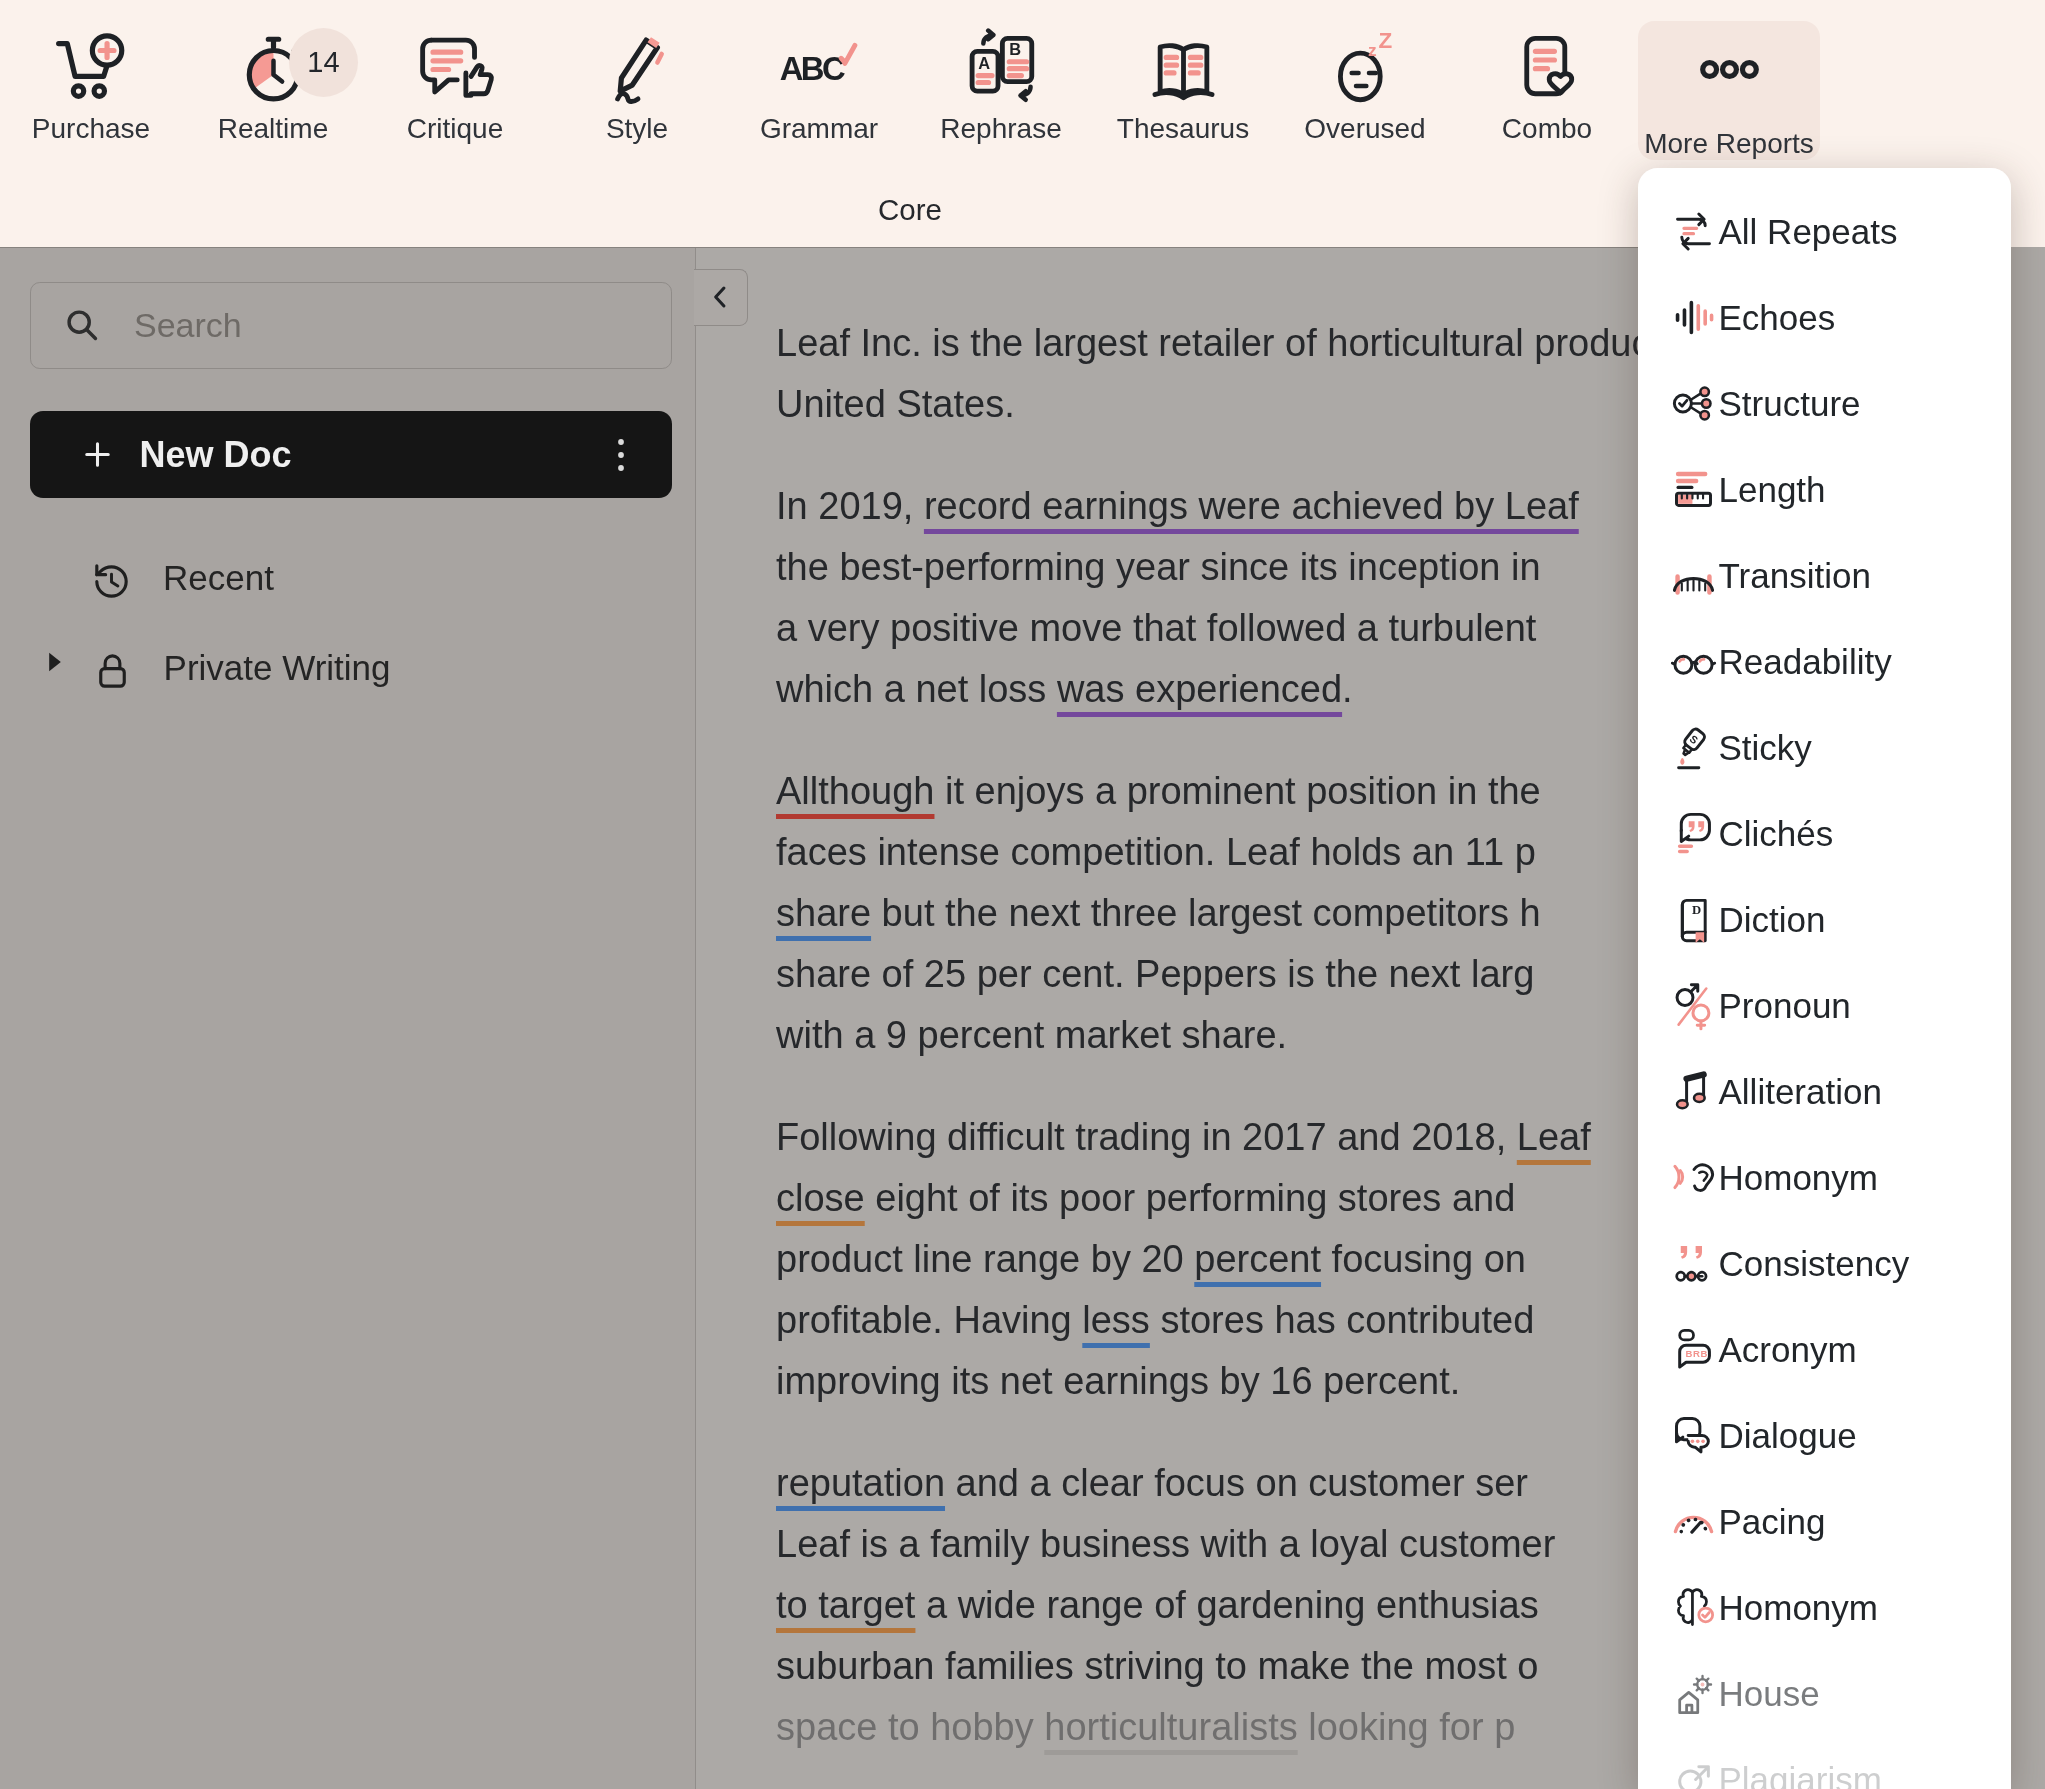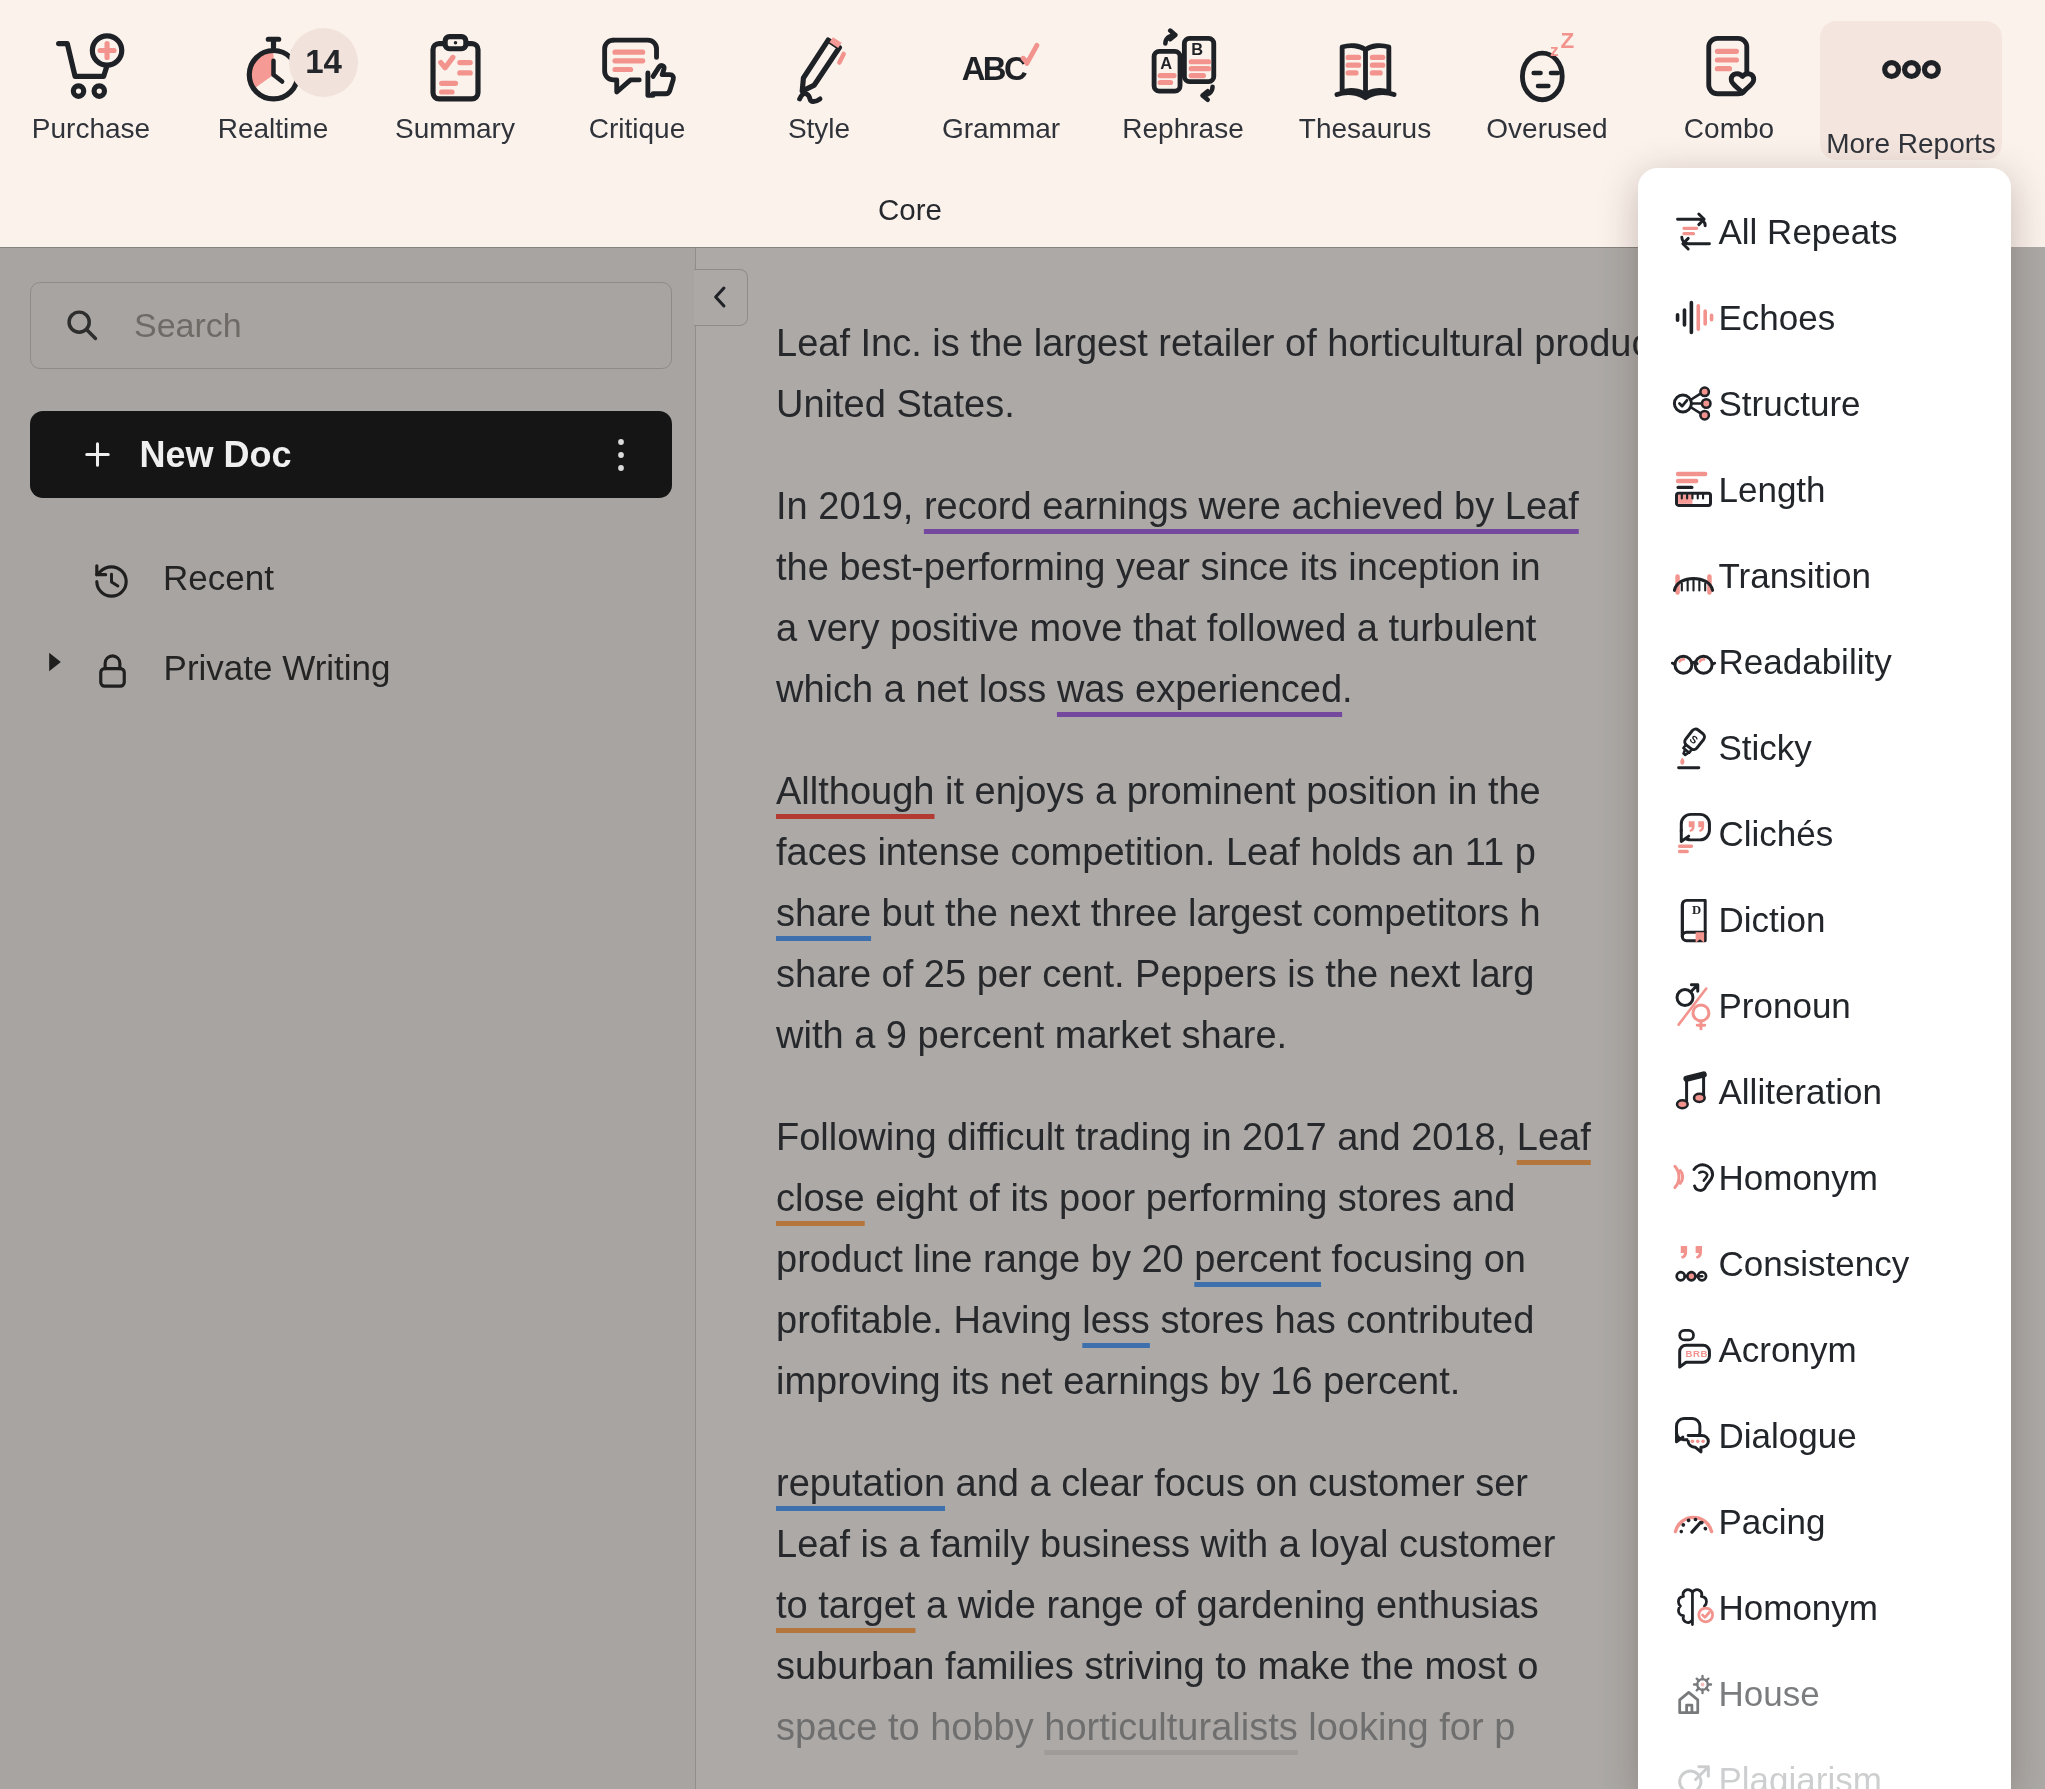--- a/index.html
+++ b/index.html
@@ -12,21 +12,21 @@
              background:#FBF2EC; z-index:10; }
   .toolbar-items { display:flex; height:100%; }
   .tb-item { width:182px; height:139px; margin-top:20.5px; border-radius:16.4px;
              display:flex; flex-direction:column; align-items:center; position:relative; cursor:pointer; }
   .tb-item.active { background:#F4E6DF;justify-content:space-between; }
   .tb-icon { height:88px; margin-top:4.9px; display:flex; align-items:center; justify-content:center; }
   .tb-icon svg { width:83px; height:83px; }
   .tb-label { font-size:28px; color:#30343A; margin-top:0px; white-space:nowrap; }
   .tb-badge { position:absolute; left:107px; top:7.4px; width:69px; height:69px; border-radius:50%;
               background:#F1E2DB; display:flex; align-items:center; justify-content:center;
-              font-size:33px; font-weight:700; color:#23262B; z-index:2; }
+              font-size:29px; font-weight:400; color:#23262B; z-index:2; }
   .tb-group-label { position:absolute; left:910px; top:193px; transform:translateX(-50%);
                     font-size:29.5px; color:#26292D; }
 
   
   .main { position:absolute; top:247px; left:0; width:1748px; height:1543px;
           background:#ACA9A6; border-top:1.6px solid #87837F; }
 
   
   .sidebar { position:absolute; left:0; top:0; width:696px; height:100%;
              background:#A8A4A1; border-right:1.6px solid #918D8A; }
@@ -106,32 +106,20 @@
               <path d="M24 27v-8M24 27l5 4" stroke-width="2.6"></path>
               <path d="M21 6.5h6M24 6.5V11"></path>
               <path d="M35.5 13.5l3-3" stroke-width="2.6"></path>
             </svg>
           </div>
           <div class="tb-label">Realtime</div>
         </div>
         <div class="tb-item">
           <div class="tb-icon">
             <svg viewBox="0 0 48 48" fill="none" stroke="#1E2125" stroke-width="3" stroke-linecap="round" stroke-linejoin="round">
-              <rect x="11" y="9" width="26" height="32" rx="3.5"></rect>
-              <rect x="18" y="5" width="12" height="7" rx="2.5" fill="#FBF2EC"></rect>
-              <circle cx="24" cy="8.5" r="1" fill="#1E2125" stroke="none"></circle>
-              <path stroke="#F2938D" d="M26.5 20h6M26.5 26h6M16 32h8M16 37h6"></path>
-              <path stroke="#F2938D" d="M15.5 20l2.5 3 4.5-6"></path>
-            </svg>
-          </div>
-          <div class="tb-label">Summary</div>
-        </div>
-        <div class="tb-item">
-          <div class="tb-icon">
-            <svg viewBox="0 0 48 48" fill="none" stroke="#1E2125" stroke-width="3" stroke-linecap="round" stroke-linejoin="round">
               <path d="M10 7h20a5 5 0 0 1 5 5v5" stroke-width="2.8"></path>
               <path d="M10 7a5 5 0 0 0-5 5v13a5 5 0 0 0 5 5h2v7l8-7h5" stroke-width="2.8"></path>
               <path stroke="#F2938D" d="M11 14h16M11 19h16M11 24h9"></path>
               <path d="M30 26v13h3M33 28l3.5-5.5c1-1.6 3.3-.6 2.8 1.2l-1 3.3h4.4c1.6 0 2.5 1.3 2 2.7l-2 6.4c-.3 1-1.2 1.9-2.4 1.9H33" stroke-width="2.8" fill="#FBF2EC"></path>
             </svg>
           </div>
           <div class="tb-label">Critique</div>
         </div>
         <div class="tb-item">
           <div class="tb-icon">

